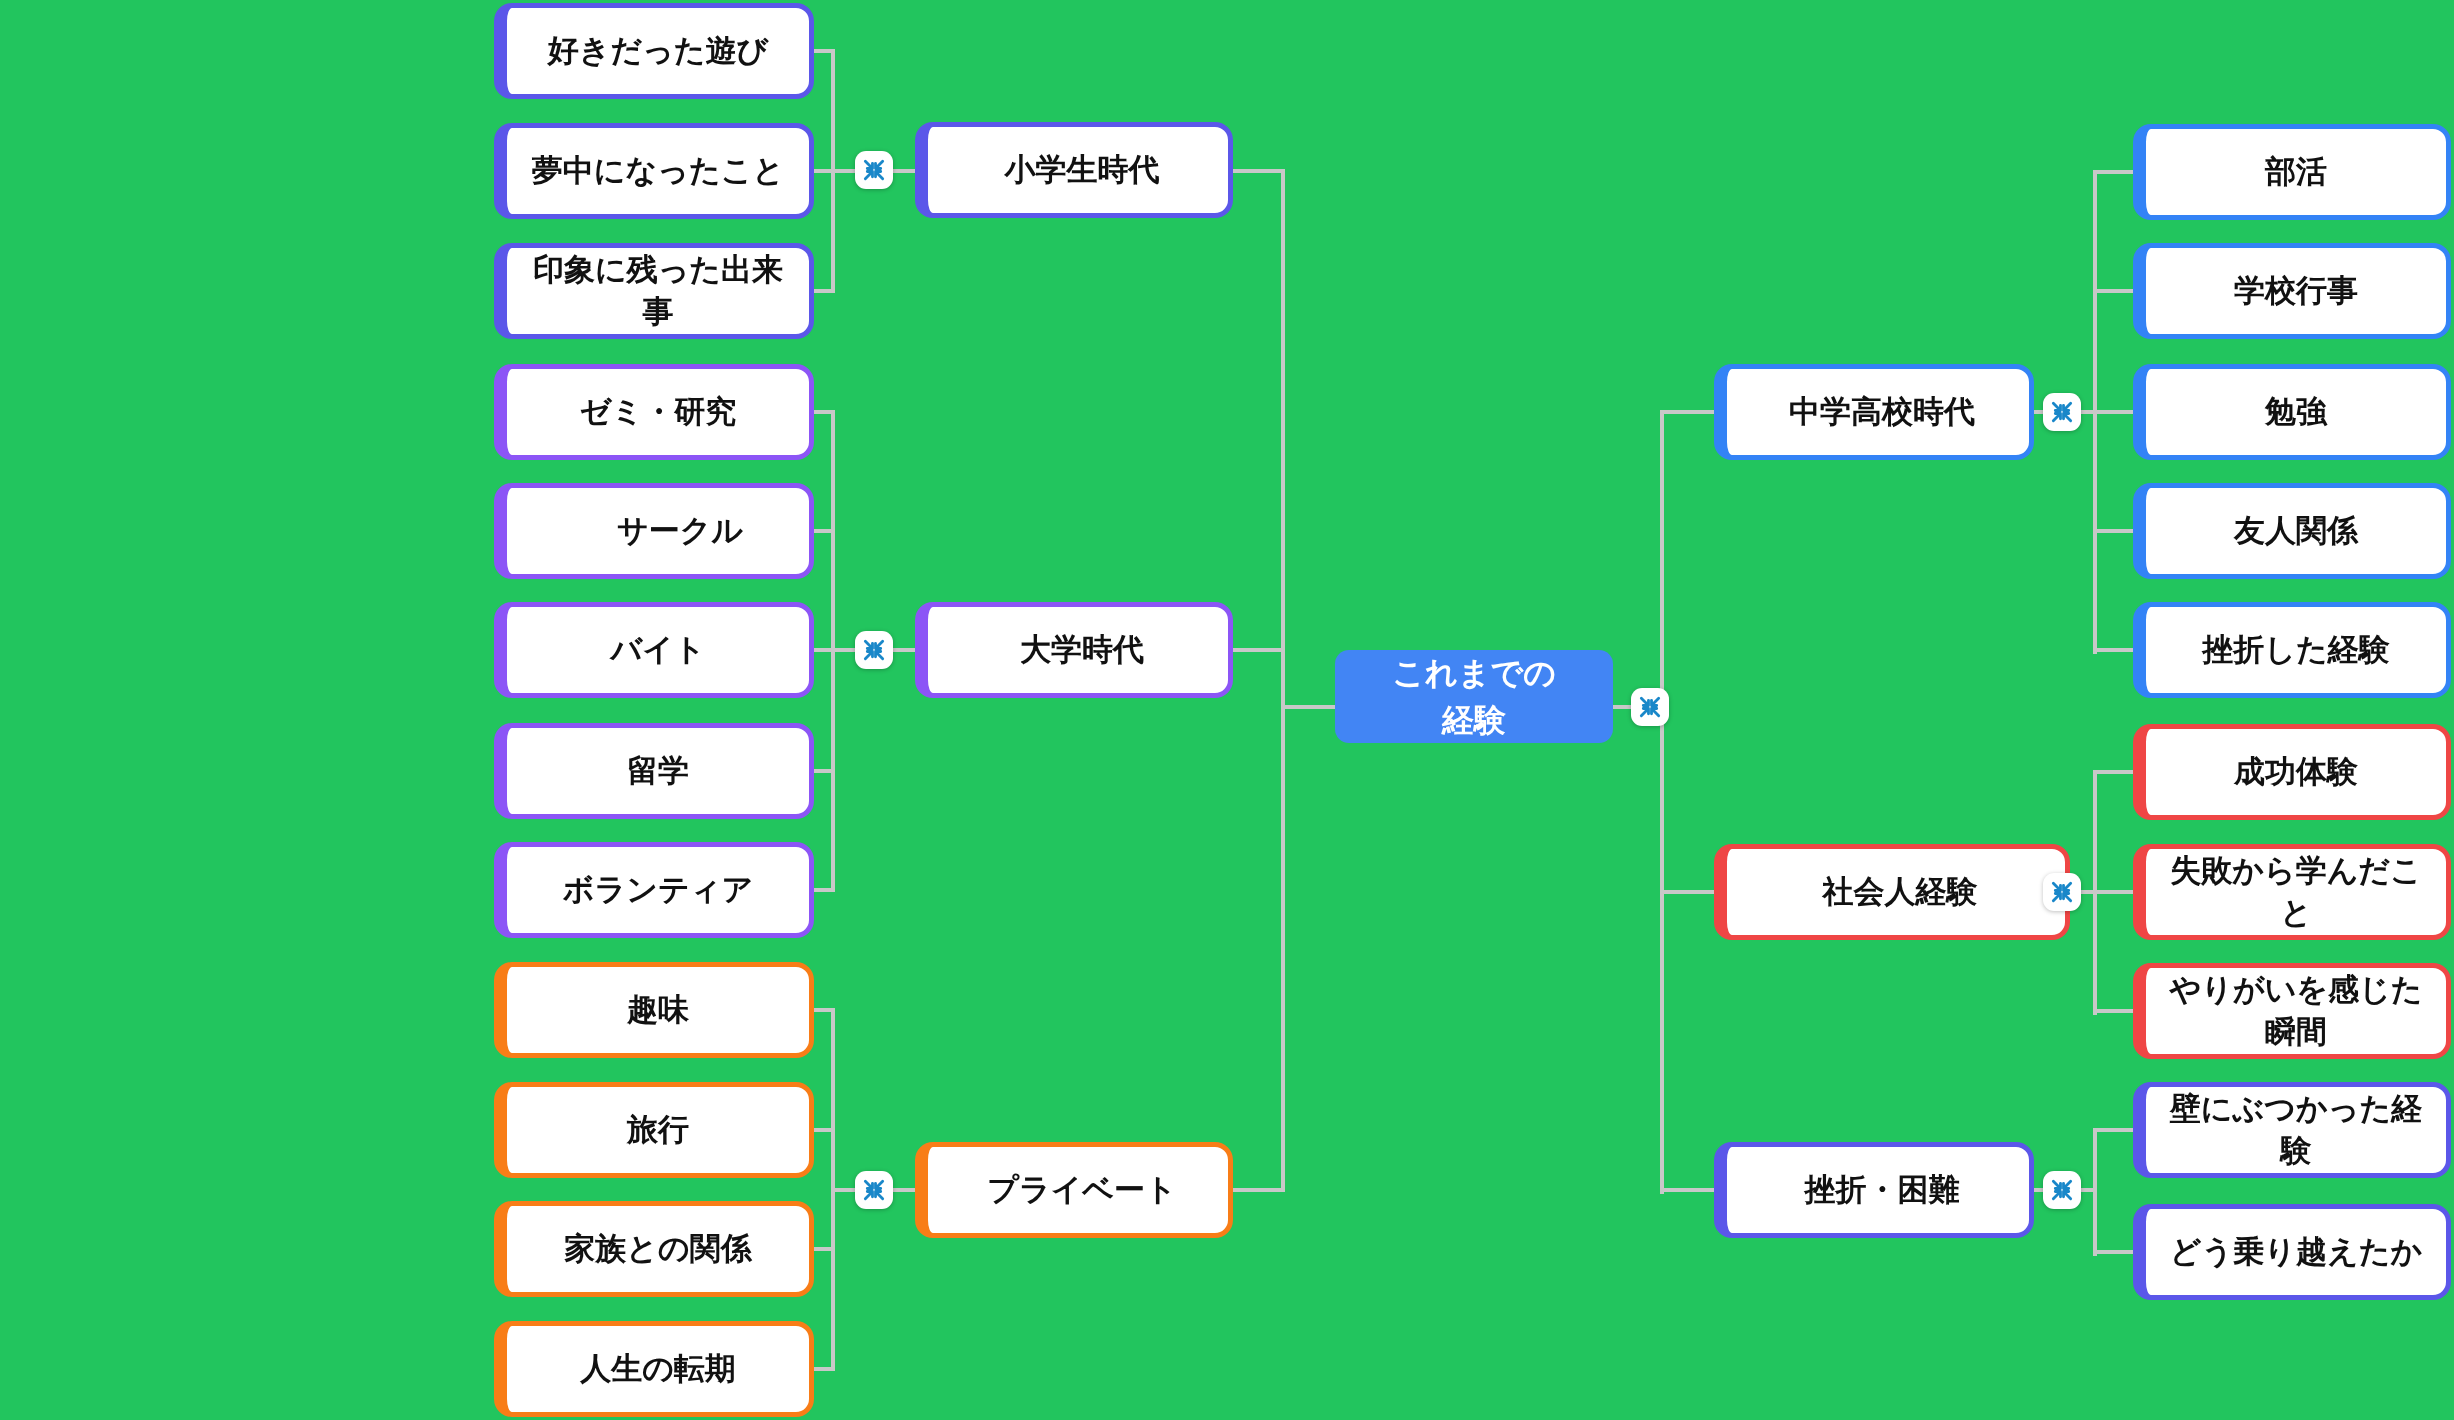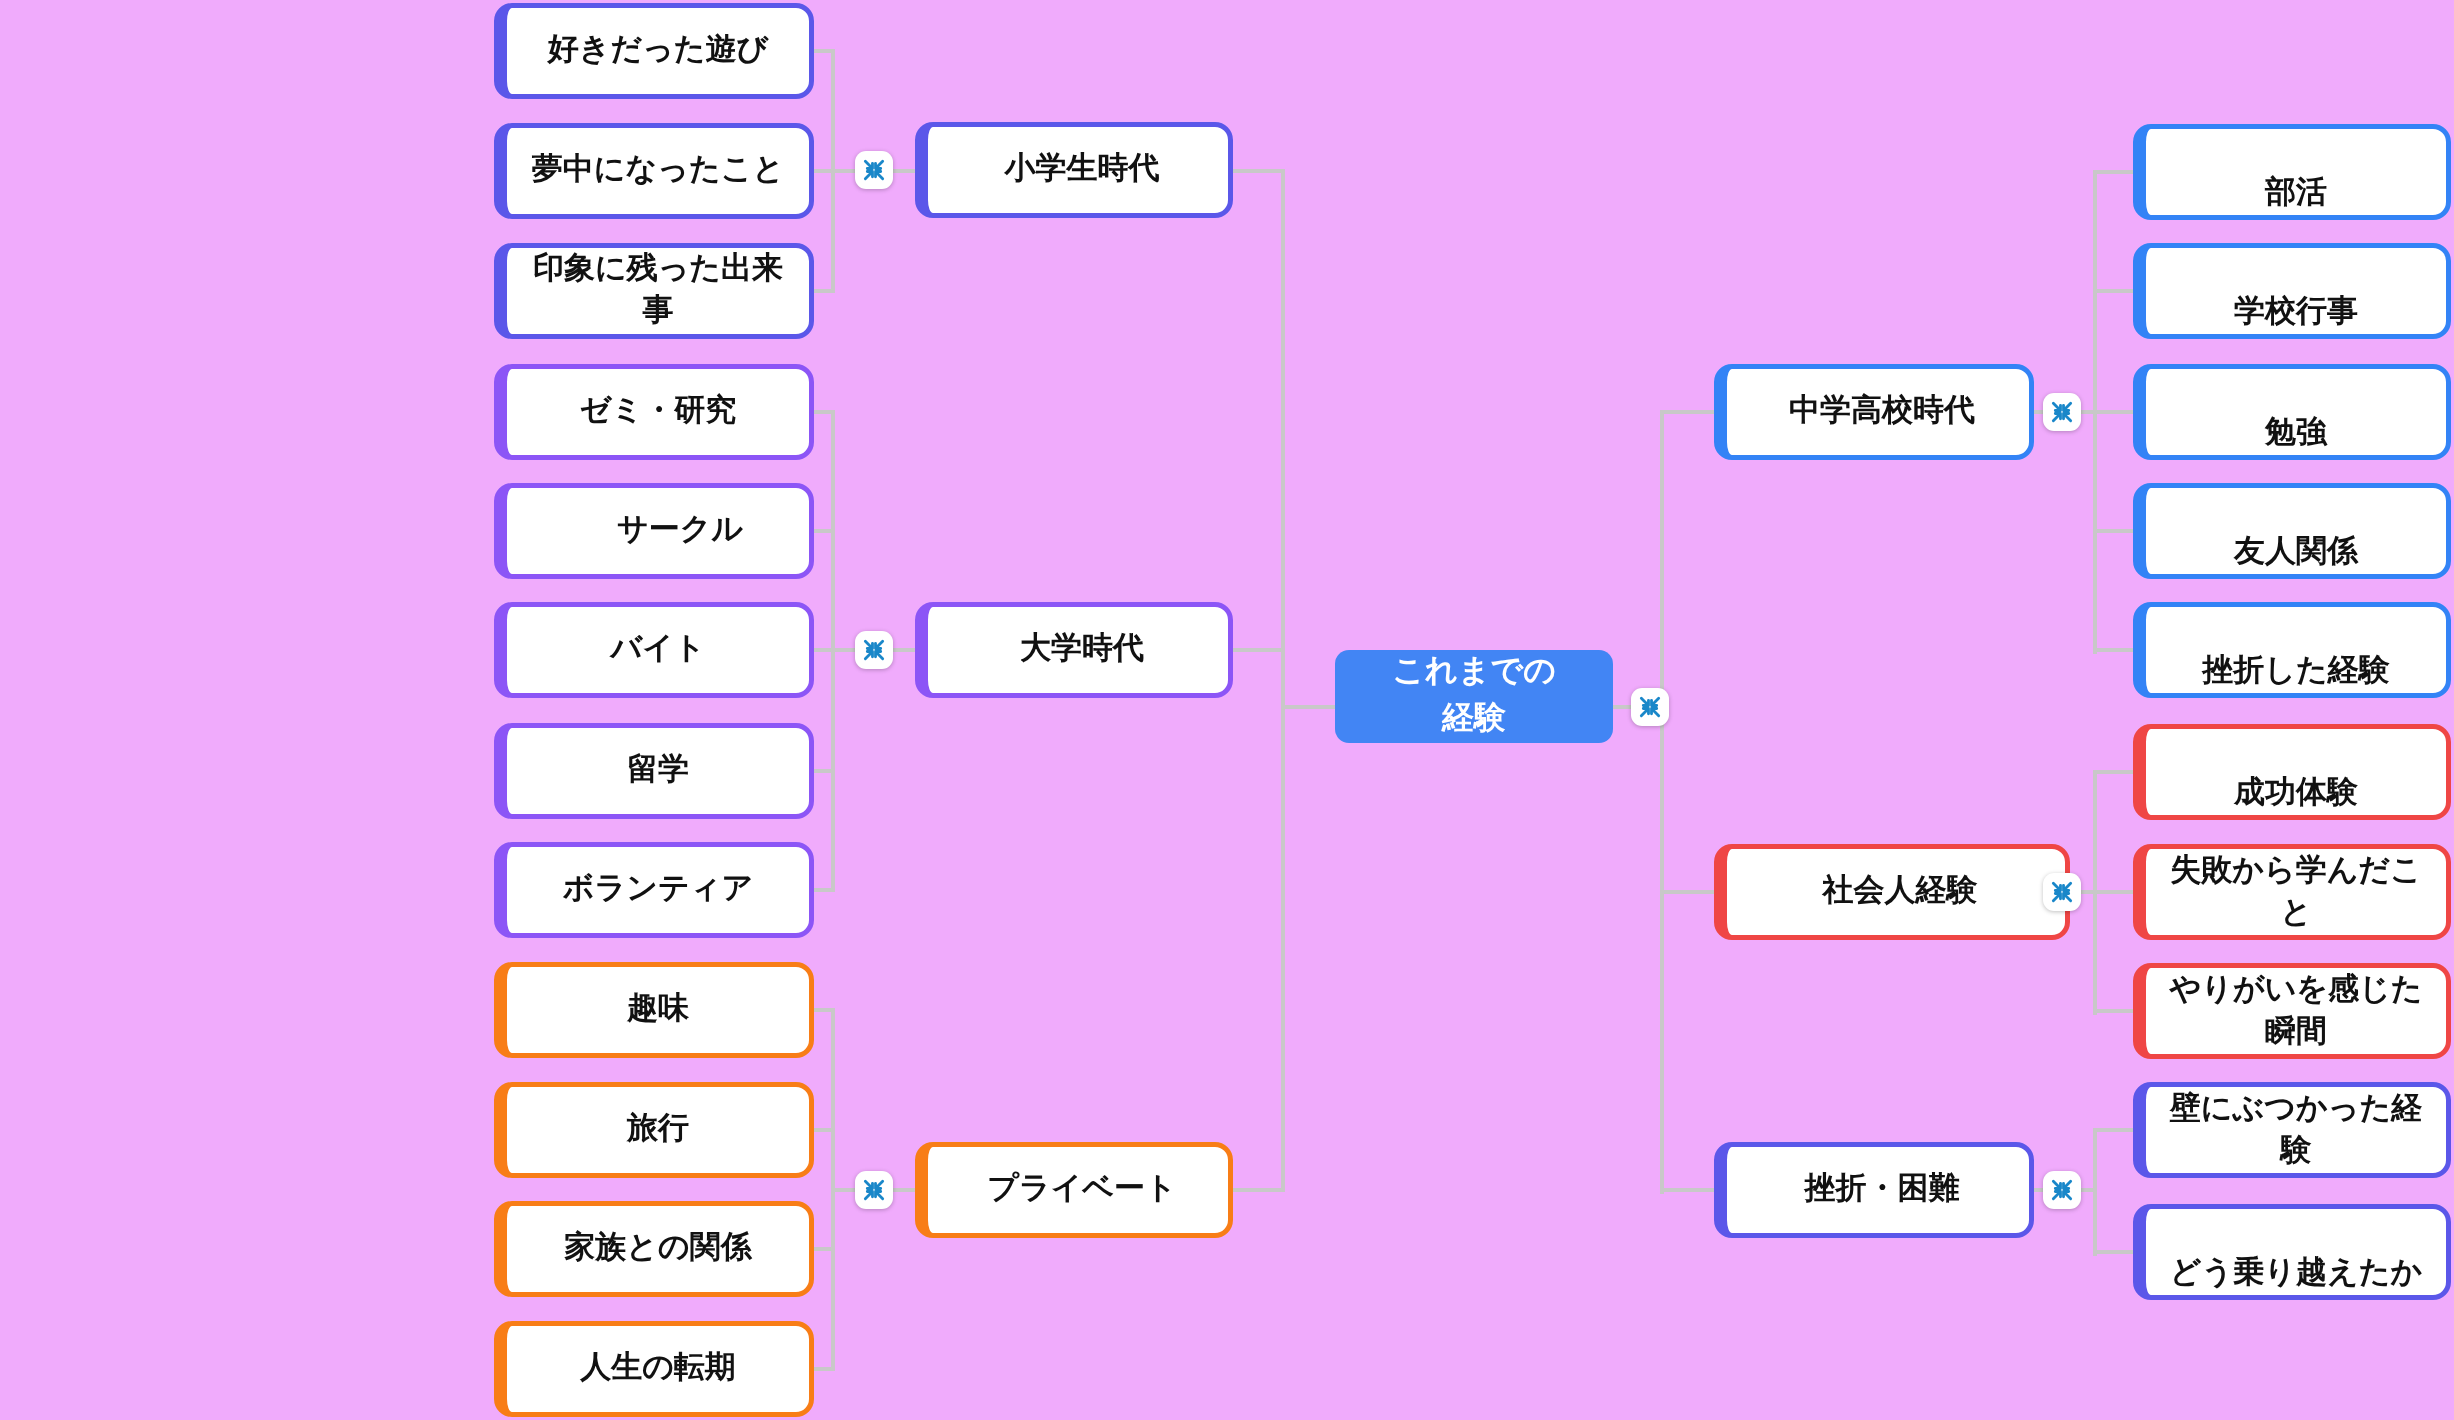--- a/index.html
+++ b/index.html
@@ -1,22 +1,22 @@
 <!DOCTYPE html>
 <html><head>
 <meta charset="utf-8">
 <style>
   html, body { margin: 0; padding: 0; background: #ffffff; }
   #canvas {
     position: relative;
     width: 2454px;
     height: 1420px;
     overflow: hidden;
-    background: #f0abfc;
-    font-family: Liberation Mono, monospace;
+    background: #22c55e;
+    font-family: Liberation Serif, serif;
   }
   
   .lh, .lv { position: absolute; background: #C8C8C8; z-index: 1; }
   .lh { height: 4px; }
   .lv { width: 4px; }
   
   .node {
     position: absolute;
     box-sizing: border-box;
     width: 320px;
@@ -30,21 +30,21 @@
     justify-content: center;
     text-align: center;
     font-weight: 700;
     font-size: 31px;
     line-height: 1.35;
     color: #111111;
     white-space: pre-line;
     z-index: 2;
   }
   .node.mid { width: 318px; padding-left: 8px; }
-  .node.rightleaf { width: 318px; align-items: flex-end; }
+  .node.rightleaf { width: 318px; }
   .root-node {
     position: absolute;
     box-sizing: border-box;
     left: 1335px; top: 650px;
     width: 278px; height: 93px;
     background: var(--accent, #4285F4);
     border: none;
     border-radius: 14px;
     display: flex;
     align-items: center;

